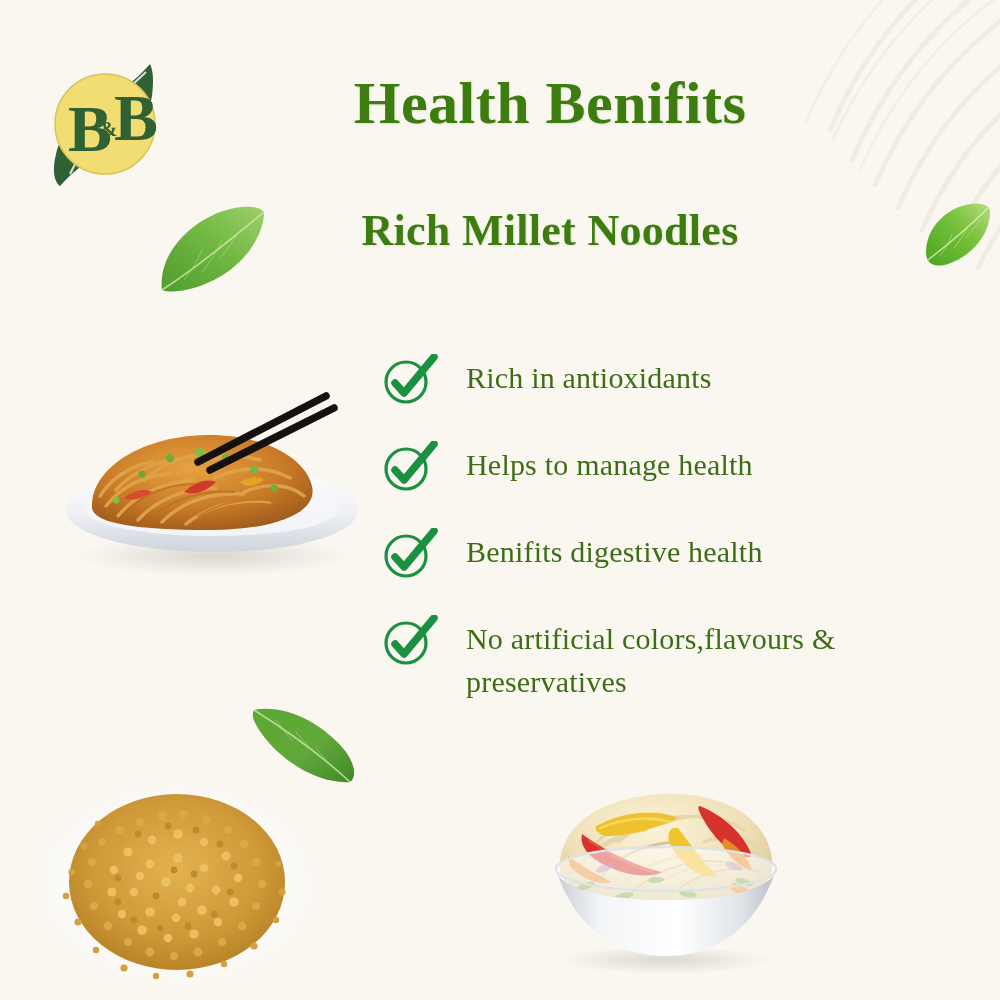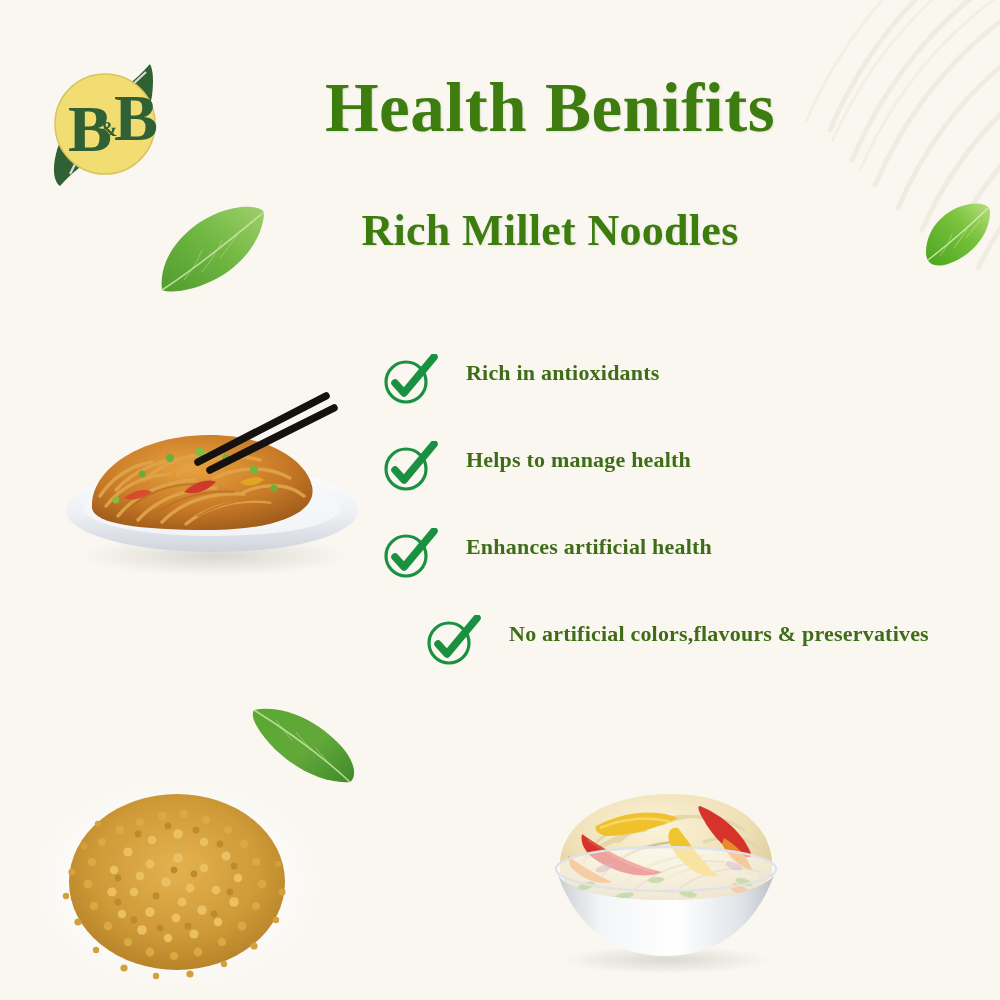--- a/index.html
+++ b/index.html
@@ -22,21 +22,21 @@
 
   
   .logo { position:absolute; left:38px; top:58px; width:135px; height:132px; }
   .logo svg { width:100%; height:100%; display:block; }
 
   
   .title-block { position:absolute; left:0; top:0; width:1000px; }
   .main-title {
     position:absolute; left:190px; top:72px; width:720px;
     text-align:center;
-    font-size:69px; line-height:1.06;
+    font-size:60px; line-height:1.06;
     font-weight:700;
     color:#3d7c0f;
     letter-spacing:.5px;
     text-shadow:1px 1px 2px rgba(120,110,90,.18);
   }
   .sub-title {
     position:absolute; left:150px; top:207px; width:800px;
     text-align:center;
     font-size:44px; line-height:1.1;
     font-weight:700;
@@ -45,22 +45,22 @@
     text-shadow:1px 1px 2px rgba(120,110,90,.16);
   }
 
   
   .benefits { position:absolute; left:382px; top:352px; width:590px; }
   .benefit-row { display:flex; align-items:flex-start; margin-bottom:33px; }
   .benefit-row:last-child { margin-bottom:0;justify-content:center; }
   .check-icon { flex:0 0 auto; width:56px; height:52px; margin-right:28px; margin-top:2px; }
   .check-icon svg { width:100%; height:100%; display:block; }
   .benefit-text {
-    font-size:22px; line-height:1.42;
-    font-weight:700;
+    font-size:30px; line-height:1.42;
+    font-weight:400;
     color:#3f6d17;
     letter-spacing:.2px;
     padding-top:5px;
   }
 
   
   .leaf { position:absolute; pointer-events:none; }
   .leaf svg { width:100%; height:100%; display:block; }
   .leaf-top-left { left:150px; top:196px; width:122px; height:105px; }
   .leaf-right    { right:8px;  top:198px; width:72px;  height:78px; }
@@ -192,21 +192,21 @@
     <span class="benefit-text">Helps to manage health</span>
   </div>
 
   <div class="benefit-row">
     <span class="check-icon">
       <svg viewBox="0 0 56 52">
         <circle cx="24" cy="28" r="20" fill="none" stroke="#1a9141" stroke-width="3.2"></circle>
         <path d="M13 29 L22 39 L52 3" fill="none" stroke="#1a9141" stroke-width="7.5" stroke-linecap="round" stroke-linejoin="round"></path>
       </svg>
     </span>
-    <span class="benefit-text">Enhances artificial health</span>
+    <span class="benefit-text">Benifits digestive health</span>
   </div>
 
   <div class="benefit-row">
     <span class="check-icon">
       <svg viewBox="0 0 56 52">
         <circle cx="24" cy="28" r="20" fill="none" stroke="#1a9141" stroke-width="3.2"></circle>
         <path d="M13 29 L22 39 L52 3" fill="none" stroke="#1a9141" stroke-width="7.5" stroke-linecap="round" stroke-linejoin="round"></path>
       </svg>
     </span>
     <span class="benefit-text">No artificial colors,flavours &amp; preservatives</span>

